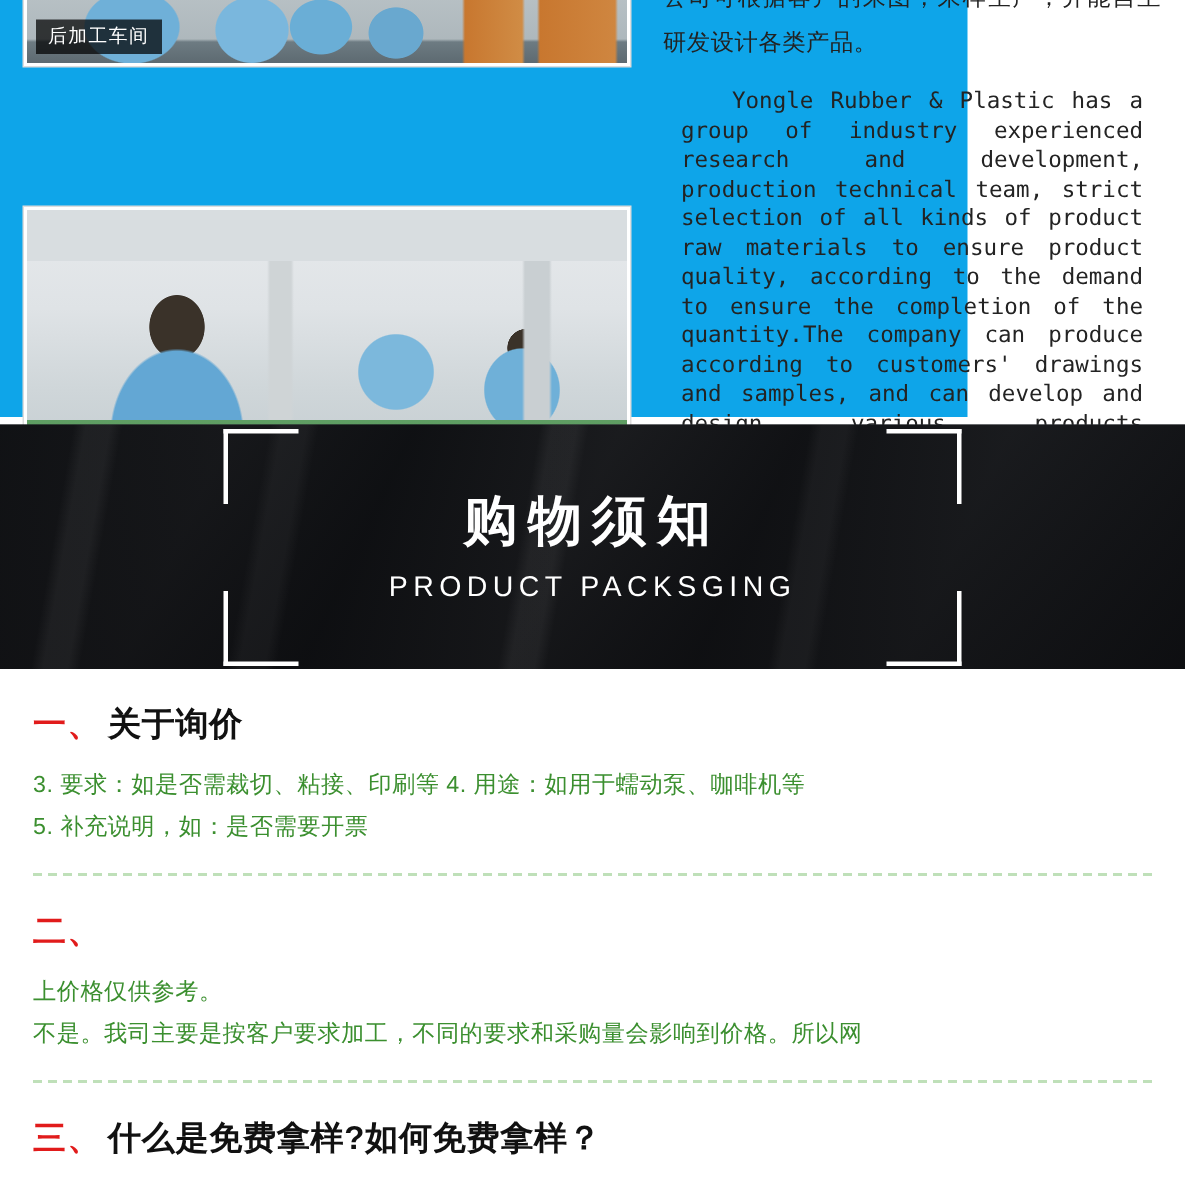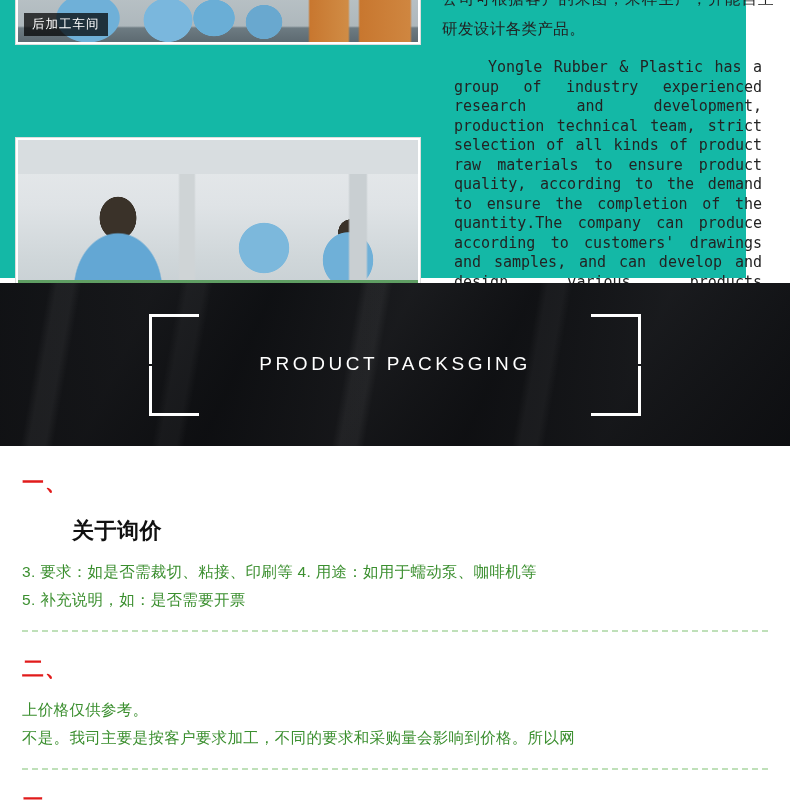--- a/index.html
+++ b/index.html
@@ -6,21 +6,21 @@
   html, body {
     margin: 0; padding: 0;
     width: 790px; height: 800px;
     background: #ffffff;
     font-family: "Liberation Sans", sans-serif;
     overflow: hidden;
   }
   .page { position: relative; width: 790px; height: 800px; background:#fff; }
 
   
-  .top { position: relative; width: 746px; height: 278px; background:#14b8a6;text-decoration:underline; }
+  .top { position: relative; width: 645px; height: 278px; background:#0ea5e9;text-decoration:underline; }
 
   .photo-block { position: absolute; left: 16px; }
   .photo {
     position: relative;
     border: 2px solid #ffffff;
     outline: 1px solid #ddd;
     overflow: hidden;
     background: #9aa7ad;
   }
   .photo .cap {
@@ -136,21 +136,21 @@
   
   .faq { position:absolute; left:0; top:446px; width:790px; padding:0 22px; }
   .qa { padding-top:22px; }
   .q-row { display:flex; align-items:flex-start; }
   .q-num {
     color:#e11b1b; font-size:22px; font-weight:bold;
     line-height:30px; letter-spacing:1px; white-space:nowrap; padding-right:4px;
   }
   .q-text {
     color:#111; font-size:22px; font-weight:bold;
-    line-height:30px; letter-spacing:0.5px;margin-top:48px;
+    line-height:30px; letter-spacing:0.5px;
   }
   .a-body {
     margin-top:12px;
     color:#3b8f2f; font-size:15.5px; line-height:28px; letter-spacing:0.3px;
   }
   .divider {
     margin-top:16px;
     border-top:2px dashed #bfe0b9;
     height:0;
   }
@@ -180,20 +180,21 @@
     </div>
   </div>
 
   <div class="banner">
     <div class="streaks"></div>
     <div class="banner-inner">
       <span class="corner c-tl"></span>
       <span class="corner c-tr"></span>
       <span class="corner c-bl"></span>
       <span class="corner c-br"></span>
+      <p class="banner-cn">购物须知</p>
       <p class="banner-en">PRODUCT PACKSGING</p>
     </div>
   </div>
 
   <div class="faq">
 
     <div class="qa">
       <div class="q-row">
         <span class="q-num">一、</span>
         <span class="q-text">关于询价</span>

